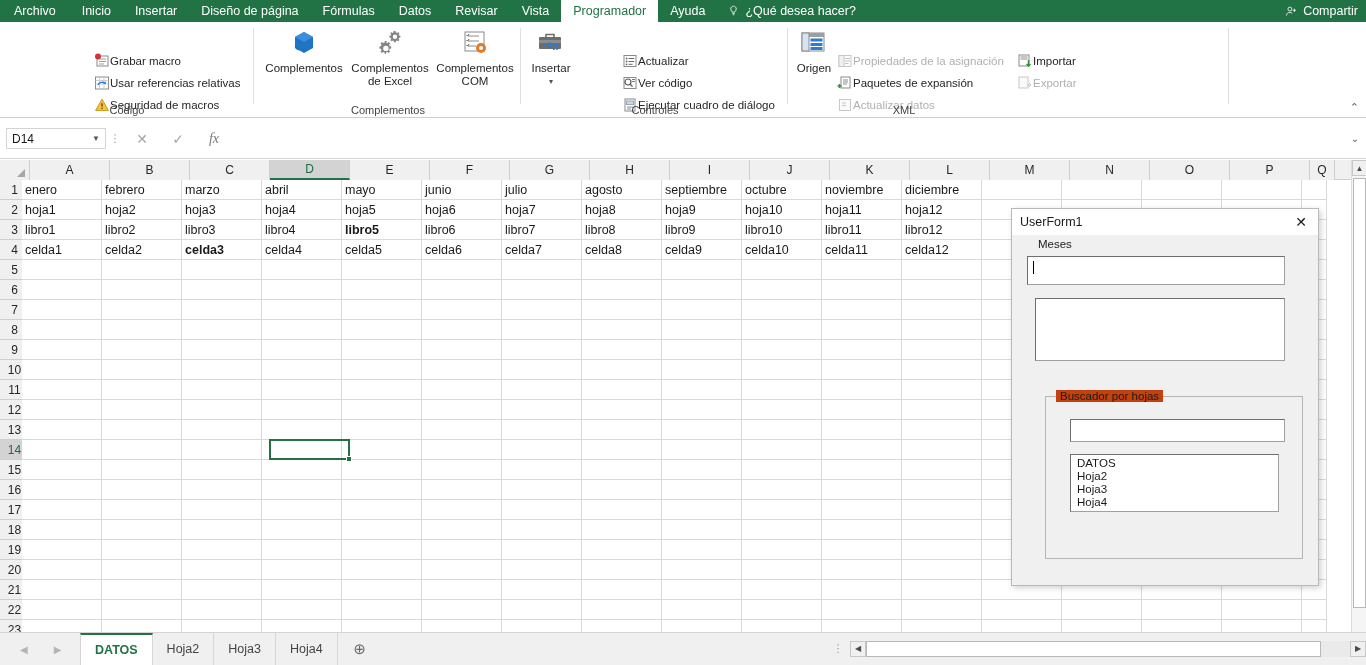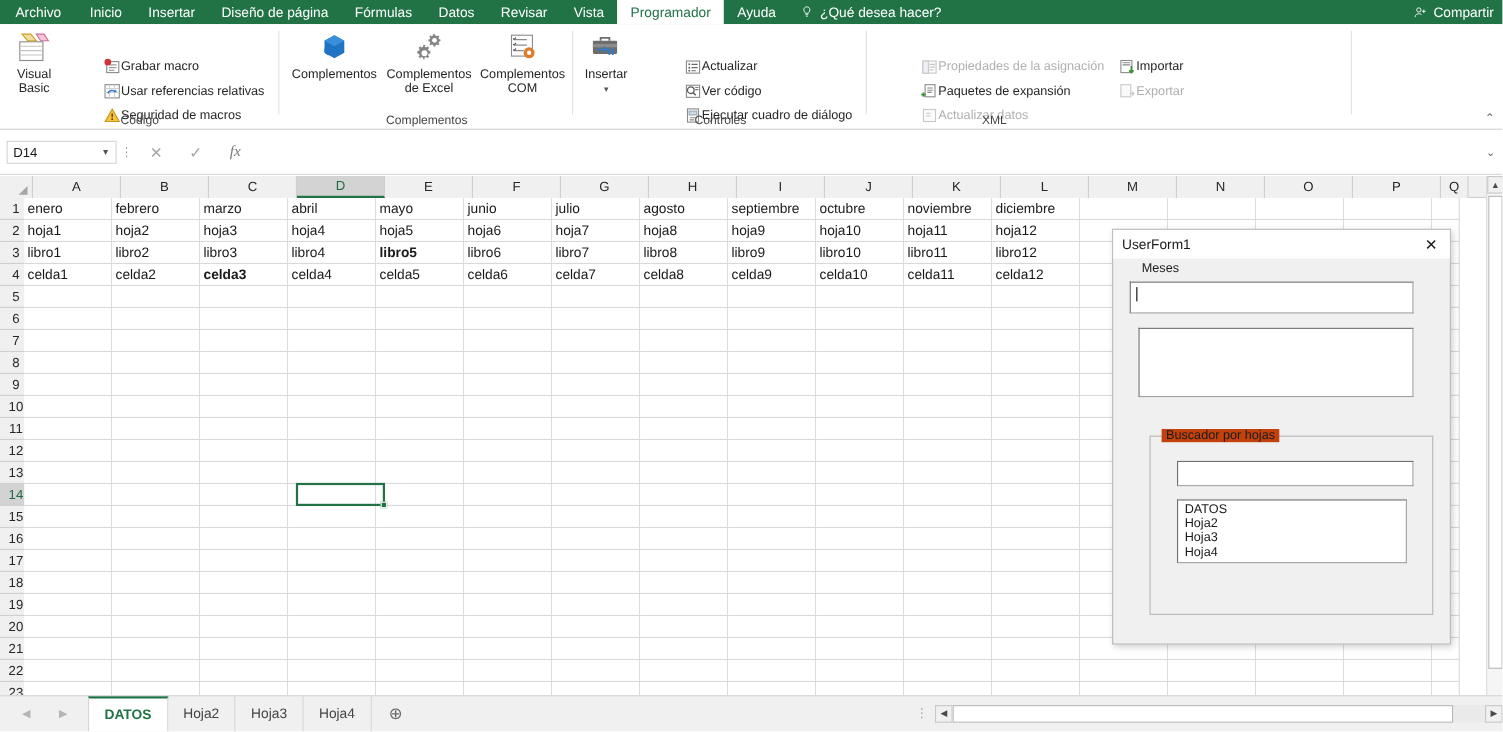--- a/index.html
+++ b/index.html
@@ -270,31 +270,20 @@
             <path d="M11.5 4.5v4M9.5 6.5h4" stroke="#fff" stroke-width="1"></path>
           </svg>
       </span>
       <span>Compartir</span>
     </div>
   </div>
 
   <div class="ribbon">
 
     <div class="grp" style="left:0; width:254px;">
-      <div class="bigbtn" style="left:3px;">
-        <span class="ico">
-          <svg width="34" height="34" viewBox="0 0 34 34">
-            <rect x="4" y="11" width="21" height="17" fill="#fff" stroke="#8a8a8a" stroke-width="1"></rect>
-            <path d="M5 15h19M5 19h19M5 23h19" stroke="#c3c3c3" stroke-width="1"></path>
-            <path d="M6 4 l8 0 l5 6 l-8 0 z" fill="#f2dca0" stroke="#c9a227" stroke-width="1"></path>
-            <path d="M19 4 l7 0 l4 6 l-7 0 z" fill="#f6c6d8" stroke="#cf6f98" stroke-width="1"></path>
-          </svg>
-        </span>
-        <span>Visual Basic</span>
-      </div>
       <div class="smbtn" style="left:94px; top:28px;">
         <span class="ico">
           <svg width="16" height="16" viewBox="0 0 16 16">
               <rect x="3" y="3" width="11" height="10" fill="#fff" stroke="#8a8a8a"></rect>
               <path d="M5 6h7M5 8.5h7M5 11h5" stroke="#9e9e9e"></path>
               <circle cx="4" cy="3.5" r="3" fill="#d13438"></circle>
             </svg>
         </span>
         <span>Grabar macro</span>
       </div>
@@ -408,20 +397,33 @@
               <path d="M5 10h6M5 12h4" stroke="#8a8a8a"></path>
             </svg>
         </span>
         <span>Ejecutar cuadro de diálogo</span>
       </div>
       <div class="grp-title">Controles</div>
       <div class="sep"></div>
     </div>
 
     <div class="grp" style="left:789px; width:230px;">
+      <div class="bigbtn" style="left:0px; width:50px;">
+        <span class="ico">
+          <svg width="32" height="32" viewBox="0 0 32 32">
+            <rect x="4" y="5" width="22" height="18" fill="#fff" stroke="#8a8a8a"></rect>
+            <rect x="4" y="5" width="22" height="4" fill="#9e9e9e"></rect>
+            <rect x="4" y="5" width="7" height="18" fill="#d6e4f2" stroke="#8a8a8a"></rect>
+            <rect x="12.5" y="10.5" width="12" height="3" fill="#2b7cd3"></rect>
+            <rect x="12.5" y="15" width="12" height="3" fill="#2b7cd3"></rect>
+            <rect x="12.5" y="19" width="12" height="3" fill="#2b7cd3"></rect>
+          </svg>
+        </span>
+        <span>Origen</span>
+      </div>
       <div class="smbtn dim" style="left:48px; top:28px;">
         <span class="ico">
           <svg width="16" height="16" viewBox="0 0 16 16">
               <rect x="2" y="2.5" width="12" height="11" fill="#fafafa" stroke="#c8c8c8"></rect>
               <rect x="2" y="2.5" width="5" height="11" fill="#eef2f6" stroke="#c8c8c8"></rect>
               <path d="M8 5.5h5M8 8h5M8 10.5h3.5" stroke="#c8c8c8"></path>
             </svg>
         </span>
         <span>Propiedades de la asignación</span>
       </div>

